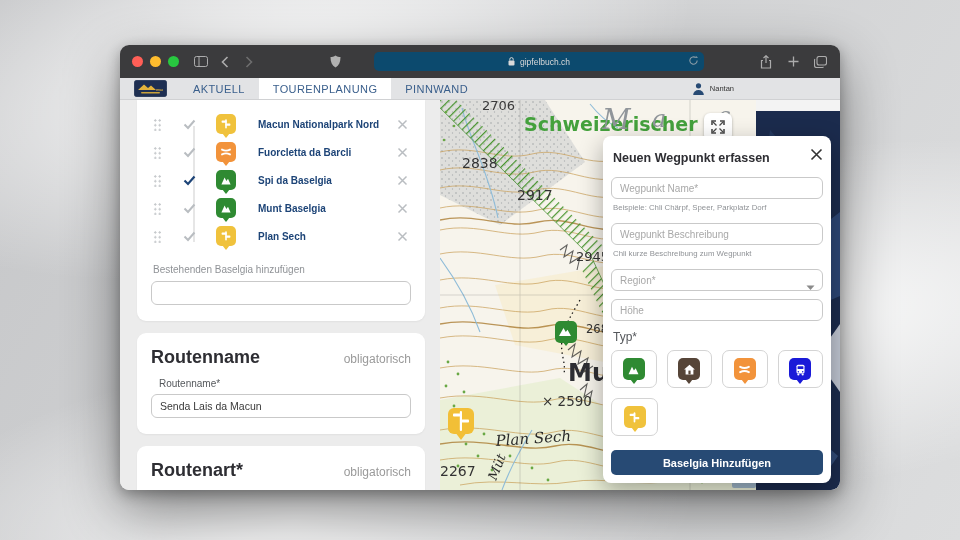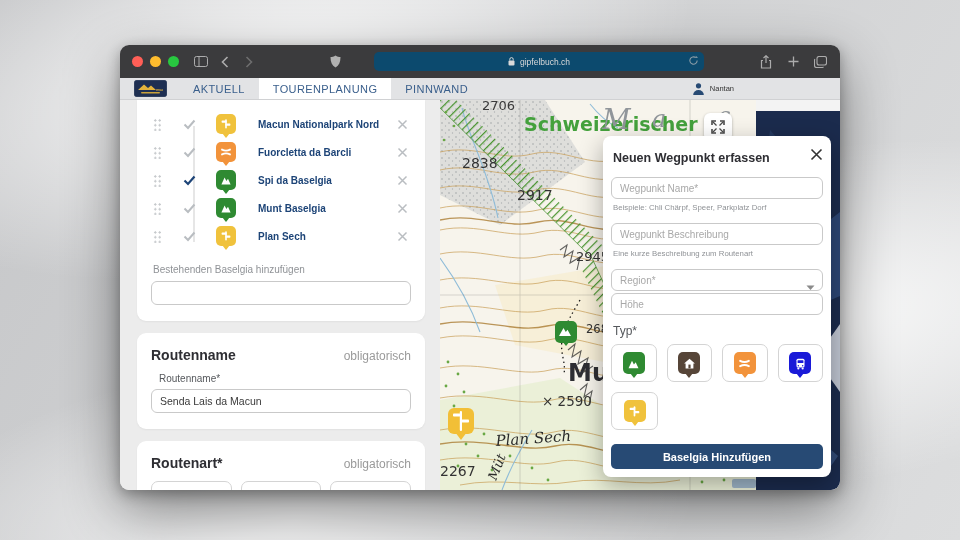--- a/index.html
+++ b/index.html
@@ -53,40 +53,40 @@
   .m-mountain{background:#2f8a32;} .m-mountain::after{border-top:5px solid #2f8a32;}
   .m-hut{background:#564538;} .m-hut::after{border-top:5px solid #564538;}
   .m-bus{background:#1a1ad8;} .m-bus::after{border-top:5px solid #1a1ad8;}
   .wp-name { margin-left:11px; font-size:10px; font-weight:bold; color:#1d4477; flex:1; }
   .wp-remove { width:14px; flex:none; display:flex; cursor:pointer; }
   .add-label { font-size:10px; color:#8f9296; margin:14px 0 6px 2px; }
   .text-input { width:100%; height:24px; border:1px solid #c9c9c9; border-radius:6px; font-size:10.5px; color:#3a3a3a; padding:0 8px; font-family:"Liberation Sans",sans-serif; background:#fff; }
   .text-input::placeholder { color:#a8a8a8; }
   .card2, .card3 { padding:14px 14px 16px 14px; }
   .card-head { display:flex; align-items:baseline; justify-content:space-between; margin-bottom:10px; }
-  .card-title { font-size:14px; font-weight:bold; color:#2e2e33; }
+  .card-title { font-size:18px; font-weight:bold; color:#2e2e33; }
   .required { font-size:12px; color:#9a9a9a; }
   .field-label { font-size:10px; color:#55585c; margin:2px 0 5px 8px; }
   .routenart-btns { display:flex; gap:9px; }
   .ra-btn { flex:1; height:40px; border:1px solid #d4d4d4; border-radius:7px; background:#fff; display:flex; align-items:center; justify-content:center; }
 
   
   .map { position:absolute; left:320px; top:0; width:400px; height:390px; }
   .map svg { display:block; }
   .expand-btn { position:absolute; left:264px; top:13px; width:28px; height:28px; background:#fff; border-radius:6px; box-shadow:0 1px 3px rgba(0,0,0,.3); display:flex; align-items:center; justify-content:center; cursor:pointer; }
 
   
   .panel { position:absolute; left:483px; top:36px; width:228px; background:#fff; border-radius:8px; box-shadow:0 8px 24px rgba(0,0,0,.32); padding:10px 8px 8px 8px; }
   .panel-head { display:flex; align-items:flex-end; justify-content:space-between; margin-bottom:12px; }
   .panel-title { font-size:12.5px; font-weight:bold; color:#2e2e33; padding-left:2px; }
   .panel-close { cursor:pointer; margin-top:1px; }
   .p-input { width:100%; height:22px; border:1px solid #c9c9c9; border-radius:6px; font-size:10px; color:#3a3a3a; padding:0 8px; font-family:"Liberation Sans",sans-serif; background:#fff; }
   .p-input::placeholder { color:#a8a8a8; }
   .p-help { font-size:7.8px; color:#8f9296; margin:4px 0 11px 2px; }
-  .p-select { position:relative; margin-bottom:2px; }
+  .p-select { position:relative; margin-bottom:8px; }
   .p-select .chev { position:absolute; right:8px; top:8px; pointer-events:none; }
   .typ-label { font-size:12px; color:#55585c; margin:9px 0 6px 2px; }
   .typ-row { display:flex; gap:10px; margin-bottom:10px; }
   .typ-btn { width:47px; height:38px; border:1px solid #d4d4d4; border-radius:7px; background:#fff; display:flex; align-items:center; justify-content:center; cursor:pointer; }
   .typ-btn .marker { margin:0; width:22px; height:22px; }
   .submit-btn { width:100%; height:25px; margin-top:4px; background:#274a74; border:none; border-radius:5px; color:#fff; font-size:11px; font-weight:bold; font-family:"Liberation Sans",sans-serif; cursor:pointer; }
 </style>
 </head>
 <body>
 
@@ -505,21 +505,21 @@
           <svg width="13" height="13" viewBox="0 0 13 13">
               <path d="M1.5,1.5 L11.5,11.5 M11.5,1.5 L1.5,11.5" stroke="#333" stroke-width="1.6"></path>
             </svg>
         </span>
       </div>
 
       <input class="p-input" type="text" placeholder="Wegpunkt Name*" style="">
       <div class="p-help">Beispiele: Chli Chärpf, Speer, Parkplatz Dorf</div>
 
       <input class="p-input" type="text" placeholder="Wegpunkt Beschreibung" style="">
-      <div class="p-help">Eine kurze Beschreibung zum Routenart</div>
+      <div class="p-help">Chli kurze Beschreibung zum Wegpunkt</div>
 
       <div class="p-select">
         <input class="p-input" type="text" readonly="" placeholder="Region*" style="">
         <span class="chev">
           <svg width="9" height="6" viewBox="0 0 9 6">
               <path d="M0.5,0.5 L4.5,5 L8.5,0.5 Z" fill="#8a8a8a"></path>
             </svg>
         </span>
       </div>
 

